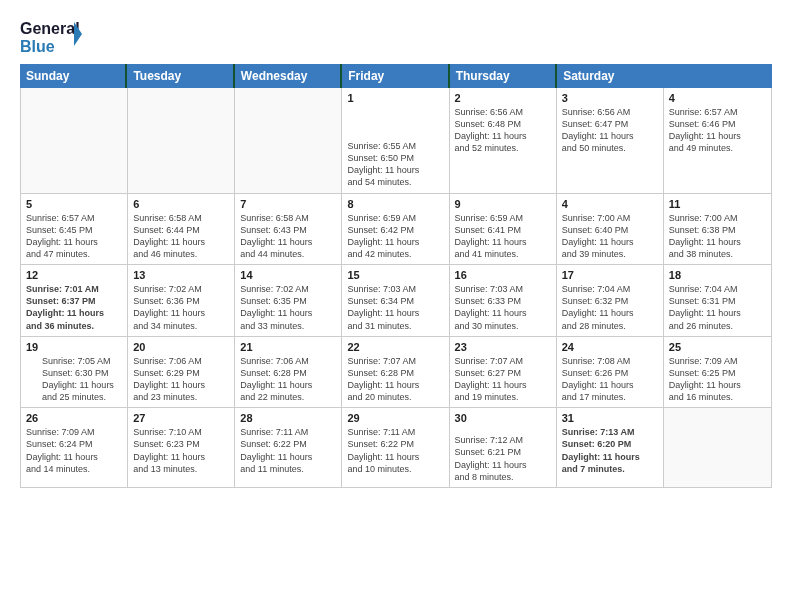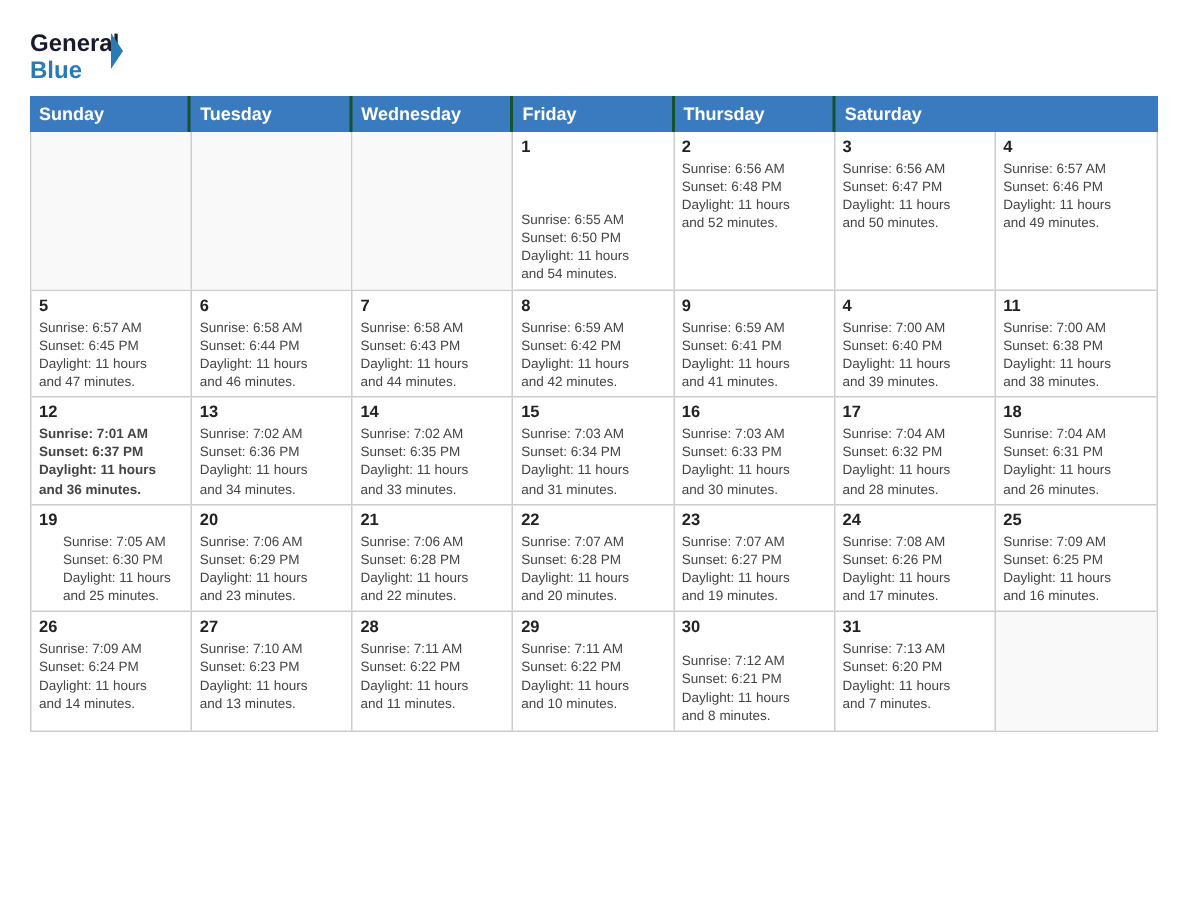--- a/index.html
+++ b/index.html
@@ -344,21 +344,21 @@
             </div>
             <div class="cal-cell">
               <div class="day-num">30</div>
               <div class="cell-info" style="white-space: pre-line; margin-top: 10px;">Sunrise: 7:12 AM
 Sunset: 6:21 PM
 Daylight: 11 hours
 and 8 minutes.</div>
             </div>
             <div class="cal-cell">
               <div class="day-num">31</div>
-              <div class="cell-info" style="white-space: pre-line;">Sunrise: 7:13 AM
+              <div class="cell-info" style="white-space: pre-line; font-weight: bold;">Sunrise: 7:13 AM
 Sunset: 6:20 PM
 Daylight: 11 hours
 and 7 minutes.</div>
             </div>
             <div class="cal-cell empty"></div>
           </div>
         </div>
     </div>
   </div>
 </div>

